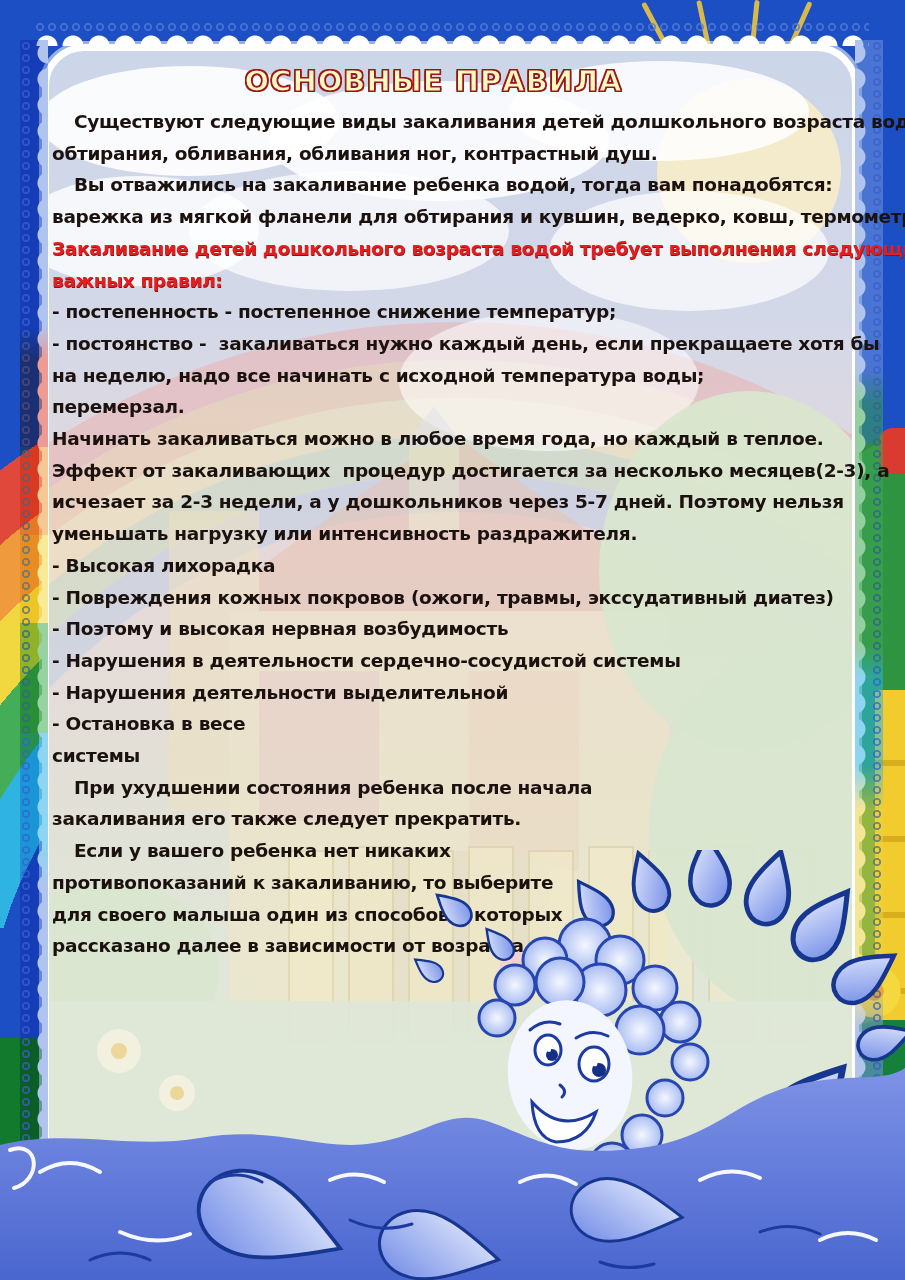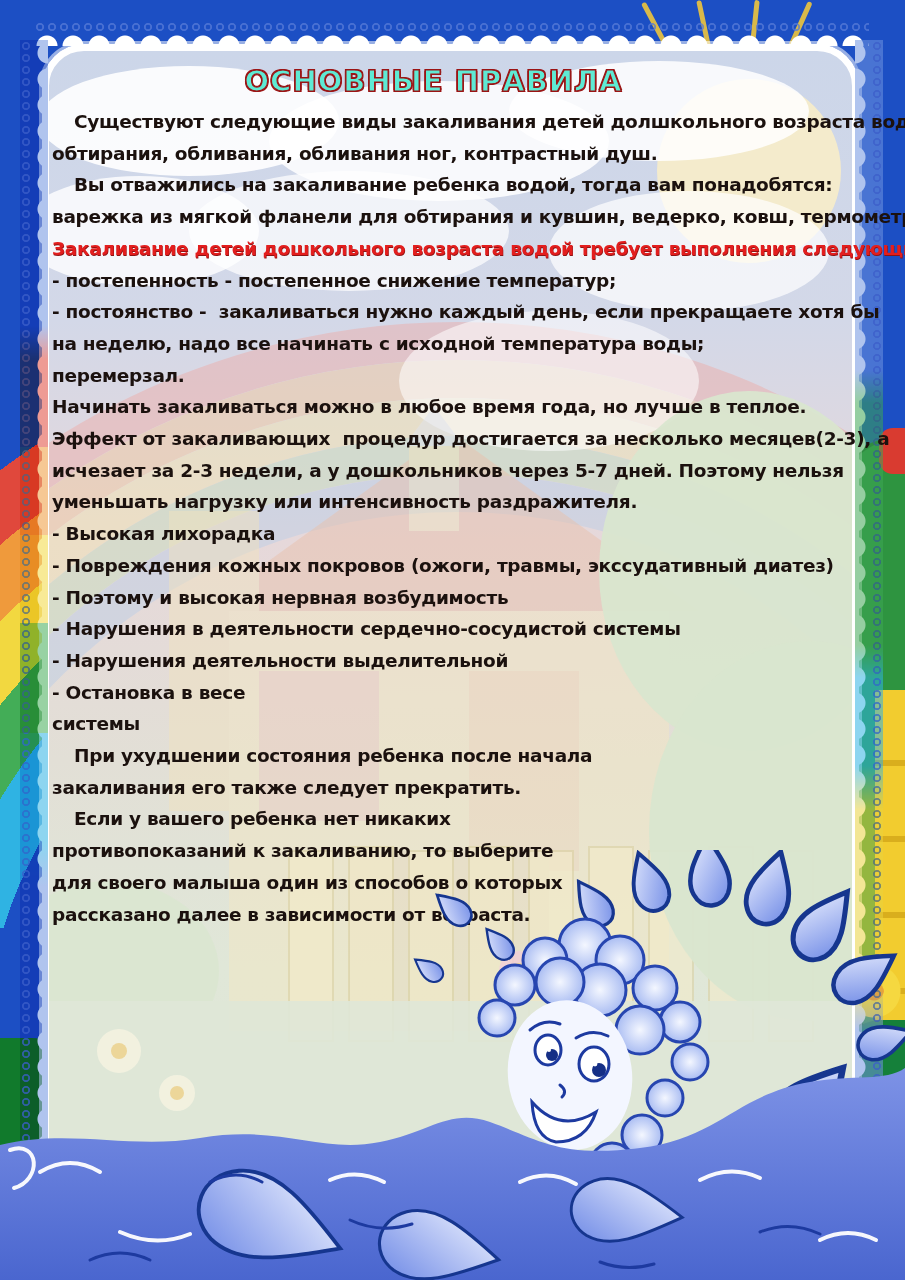--- a/index.html
+++ b/index.html
@@ -84,21 +84,21 @@
     position:absolute;left:42px;top:44px;width:817px;height:1236px;
     border:7px solid #ffffff;border-radius:42px;box-sizing:border-box;
     overflow:hidden;
     background:linear-gradient(180deg,#ccd6e9 0%,#d3d8e8 22%,#e6d8da 40%,#e2dfd6 58%,#e0e7d8 75%,#dde6d6 100%);
     box-shadow:0 0 0 3px rgba(255,255,255,.55);
   }
   .scene{position:absolute;left:0;top:0;}
   
   .title{
     position:absolute;top:64px;left:46px;right:84px;text-align:center;
-    font-size:29px;font-weight:bold;letter-spacing:1px;color:#5eead4;
+    font-size:29px;font-weight:bold;letter-spacing:1px;color:#fef9c3;
     -webkit-text-stroke:1.2px #9b1414;
     text-shadow:1px 1px 0 #9b1414,-1px 1px 0 #9b1414,1px -1px 0 #9b1414,-1px -1px 0 #9b1414;
     z-index:5;
   }
   .body-text{
     position:absolute;left:52px;top:106px;width:812px;z-index:5;
   }
   .line{
     white-space:pre;font-weight:bold;font-size:18.5px;line-height:31.7px;
     letter-spacing:-0.3px;color:#1b110e;
@@ -192,25 +192,26 @@
 <div class="lace lace-left"></div>
 <div class="lace lace-right"></div>
 
 <div class="title">ОСНОВНЫЕ ПРАВИЛА</div>
 <div class="body-text">
     <div class="line indent">Существуют следующие виды закаливания детей долшкольного возраста водой:</div>
     <div class="line">обтирания, обливания, обливания ног, контрастный душ.</div>
     <div class="line indent">Вы отважились на закаливание ребенка водой, тогда вам понадобятся:</div>
     <div class="line">варежка из мягкой фланели для обтирания и кувшин, ведерко, ковш, термометр,</div>
     <div class="line red">Закаливание детей дошкольного возраста водой требует выполнения следующих</div>
+    <div class="line red">важных правил:</div>
     <div class="line">- постепенность - постепенное снижение температур;</div>
     <div class="line">- постоянство -  закаливаться нужно каждый день, если прекращаете хотя бы</div>
     <div class="line">на неделю, надо все начинать с исходной температура воды;</div>
     <div class="line">перемерзал.</div>
-    <div class="line">Начинать закаливаться можно в любое время года, но лучше в теплое.</div>
+    <div class="line">Начинать закаливаться можно в любое время года, но каждый в теплое.</div>
     <div class="line">Эффект от закаливающих  процедур достигается за несколько месяцев(2-3), а</div>
     <div class="line">исчезает за 2-3 недели, а у дошкольников через 5-7 дней. Поэтому нельзя</div>
     <div class="line">уменьшать нагрузку или интенсивность раздражителя.</div>
     <div class="line">- Высокая лихорадка</div>
     <div class="line">- Повреждения кожных покровов (ожоги, травмы, экссудативный диатез)</div>
     <div class="line">- Поэтому и высокая нервная возбудимость</div>
     <div class="line">- Нарушения в деятельности сердечно-сосудистой системы</div>
     <div class="line">- Нарушения деятельности выделительной</div>
     <div class="line">- Остановка в весе</div>
     <div class="line">системы</div>

